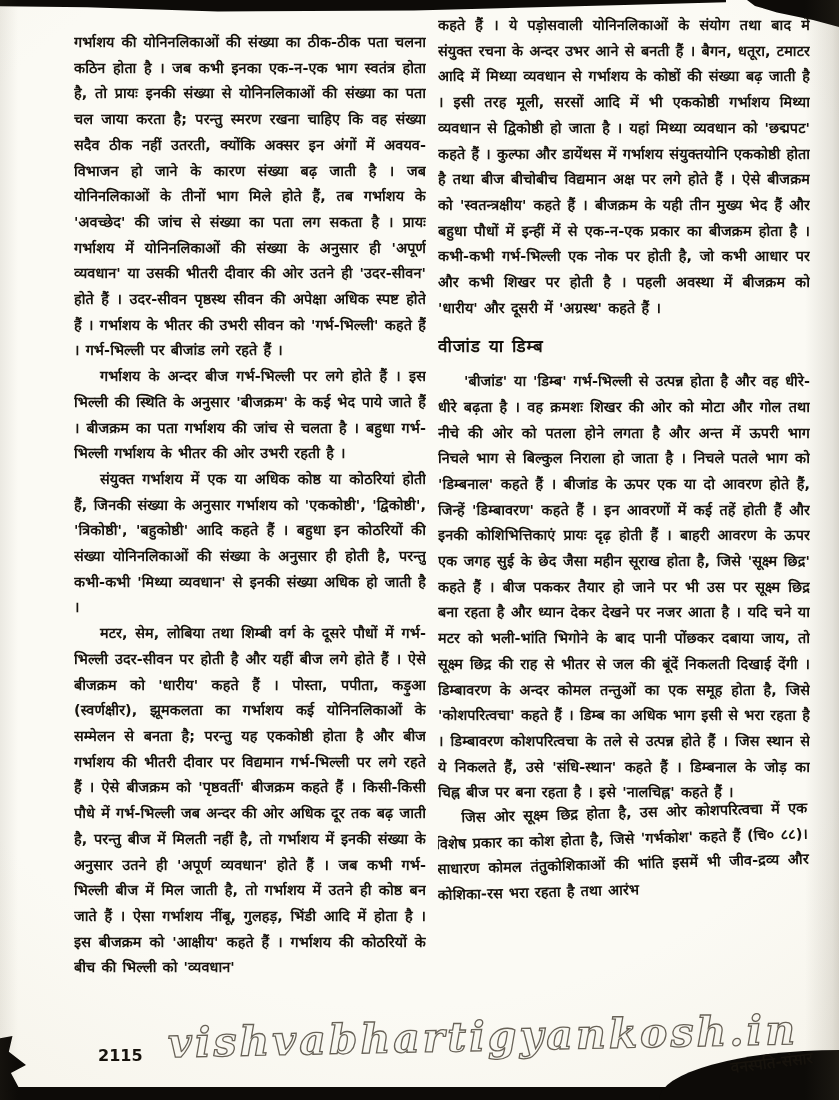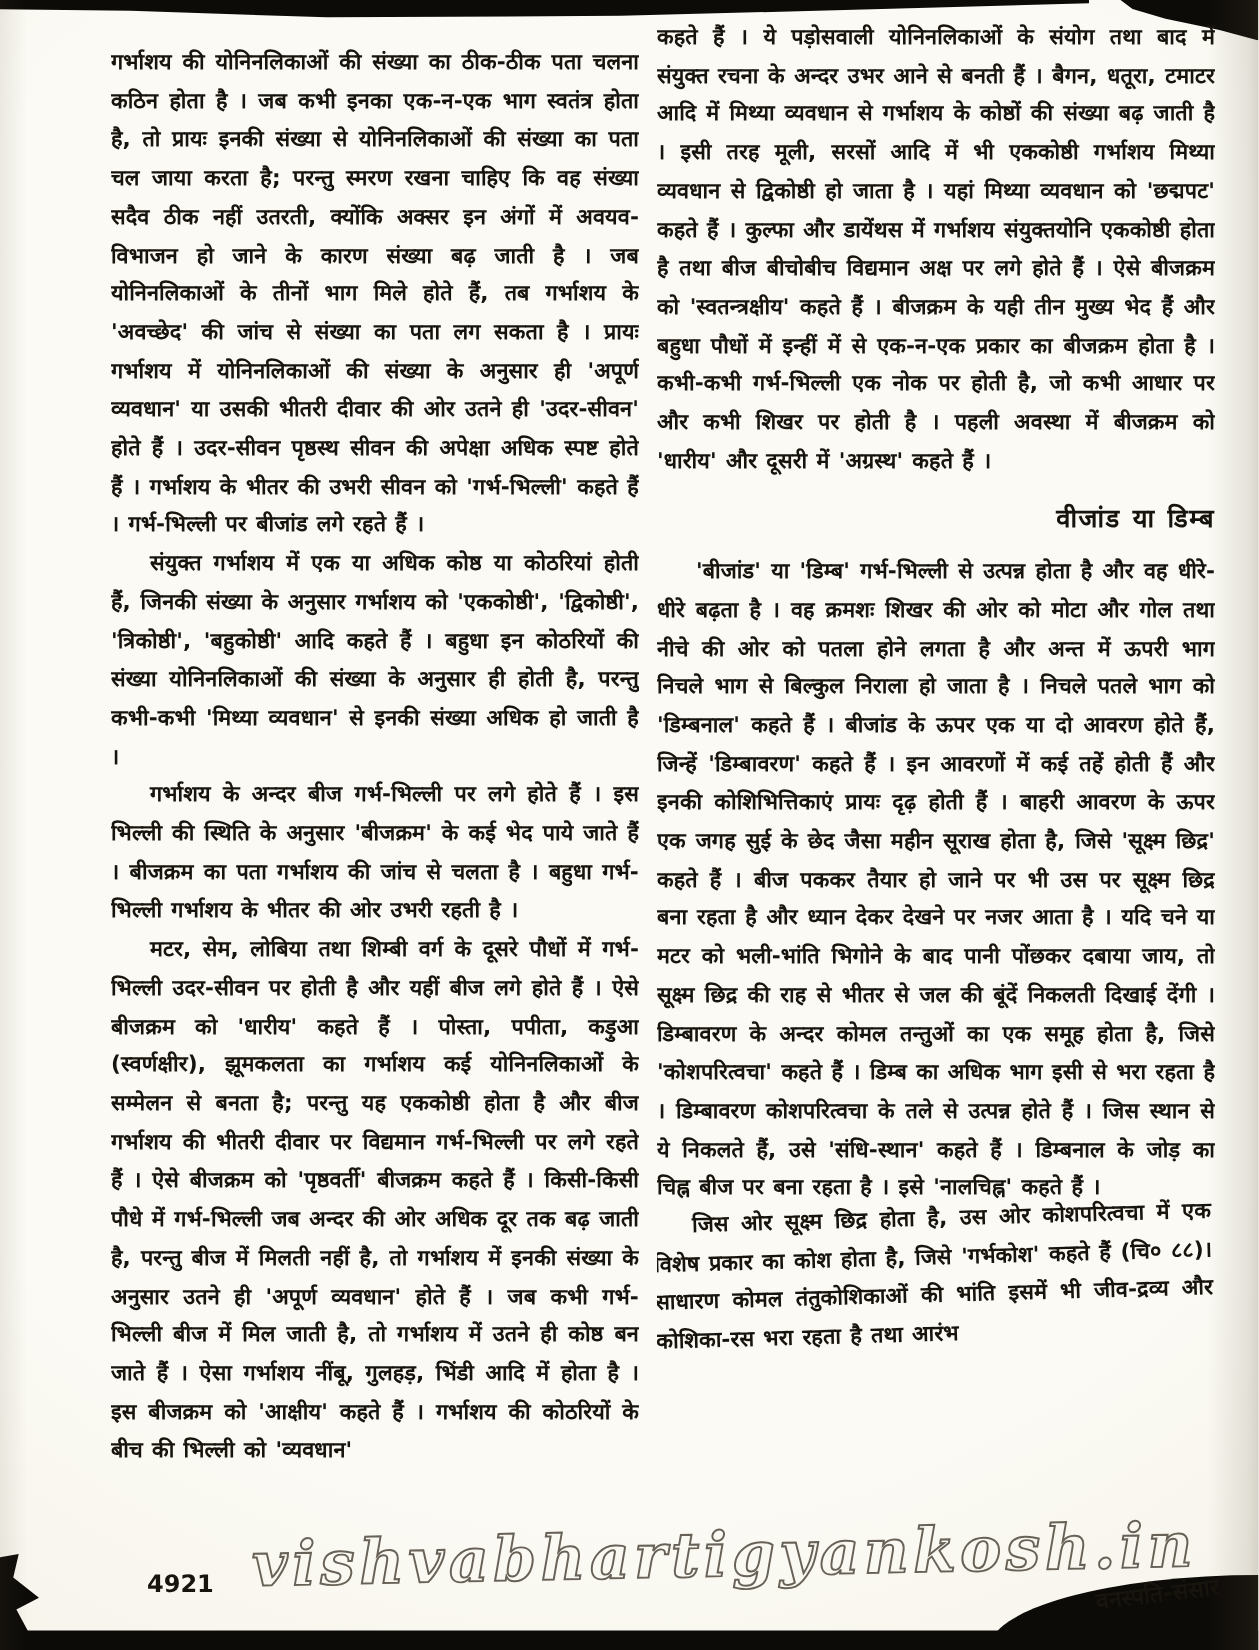--- a/index.html
+++ b/index.html
@@ -51,21 +51,21 @@
     position:absolute;top:0;
     font-size:14.4px;line-height:25.7px;font-weight:600;
     text-align:justify;letter-spacing:0.1px;word-spacing:1px;
     overflow:hidden;
   }
   .col p{margin:0;padding:0;}
   .col p.indent{text-indent:26px;}
   .col-left{left:74px;top:30px;width:352px;height:998px;}
   .col-right{left:438px;top:13px;width:372px;height:1006px;}
   .heading{
-    font-size:17px;font-weight:bold;text-align:right;
+    font-size:17px;font-weight:bold;text-align:left;
     margin:13px 0 9px 0;letter-spacing:1px;text-indent:0;
   }
   .tilt-up{
     transform:rotate(-1.6deg);transform-origin:0% 100%;
   }
   
   .footer-page-number{
     position:absolute;left:98px;top:1046px;font-size:16px;font-weight:600;
   }
   .footer-book-title{
@@ -90,30 +90,30 @@
   <div class="art art-top-strip"></div>
   <div class="art art-top-right"></div>
   <div class="art art-bottom-strip"></div>
   <div class="art art-bottom-right"></div>
   <div class="art art-bottom-left"></div>
   <div class="edge-shade-right"></div>
   <div class="edge-shade-left"></div>
 
   <div class="col col-left">
     <p>गर्भाशय की योनिनलिकाओं की संख्या का ठीक-ठीक पता चलना कठिन होता है । जब कभी इनका एक-न-एक भाग स्वतंत्र होता है, तो प्रायः इनकी संख्या से योनिनलिकाओं की संख्या का पता चल जाया करता है; परन्तु स्मरण रखना चाहिए कि वह संख्या सदैव ठीक नहीं उतरती, क्योंकि अक्सर इन अंगों में अवयव-विभाजन हो जाने के कारण संख्या बढ़ जाती है । जब योनिनलिकाओं के तीनों भाग मिले होते हैं, तब गर्भाशय के 'अवच्छेद' की जांच से संख्या का पता लग सकता है । प्रायः गर्भाशय में योनिनलिकाओं की संख्या के अनुसार ही 'अपूर्ण व्यवधान' या उसकी भीतरी दीवार की ओर उतने ही 'उदर-सीवन' होते हैं । उदर-सीवन पृष्ठस्थ सीवन की अपेक्षा अधिक स्पष्ट होते हैं । गर्भाशय के भीतर की उभरी सीवन को 'गर्भ-भिल्ली' कहते हैं । गर्भ-भिल्ली पर बीजांड लगे रहते हैं ।</p>
+    <p class="indent">गर्भाशय के अन्दर बीज गर्भ-भिल्ली पर लगे होते हैं । इस भिल्ली की स्थिति के अनुसार 'बीजक्रम' के कई भेद पाये जाते हैं । बीजक्रम का पता गर्भाशय की जांच से चलता है । बहुधा गर्भ-भिल्ली गर्भाशय के भीतर की ओर उभरी रहती है ।</p>
     <p class="indent">संयुक्त गर्भाशय में एक या अधिक कोष्ठ या कोठरियां होती हैं, जिनकी संख्या के अनुसार गर्भाशय को 'एककोष्ठी', 'द्विकोष्ठी', 'त्रिकोष्ठी', 'बहुकोष्ठी' आदि कहते हैं । बहुधा इन कोठरियों की संख्या योनिनलिकाओं की संख्या के अनुसार ही होती है, परन्तु कभी-कभी 'मिथ्या व्यवधान' से इनकी संख्या अधिक हो जाती है ।</p>
-    <p class="indent">गर्भाशय के अन्दर बीज गर्भ-भिल्ली पर लगे होते हैं । इस भिल्ली की स्थिति के अनुसार 'बीजक्रम' के कई भेद पाये जाते हैं । बीजक्रम का पता गर्भाशय की जांच से चलता है । बहुधा गर्भ-भिल्ली गर्भाशय के भीतर की ओर उभरी रहती है ।</p>
     <p class="indent">मटर, सेम, लोबिया तथा शिम्बी वर्ग के दूसरे पौधों में गर्भ-भिल्ली उदर-सीवन पर होती है और यहीं बीज लगे होते हैं । ऐसे बीजक्रम को 'धारीय' कहते हैं । पोस्ता, पपीता, कड़ुआ (स्वर्णक्षीर), झूमकलता का गर्भाशय कई योनिनलिकाओं के सम्मेलन से बनता है; परन्तु यह एककोष्ठी होता है और बीज गर्भाशय की भीतरी दीवार पर विद्यमान गर्भ-भिल्ली पर लगे रहते हैं । ऐसे बीजक्रम को 'पृष्ठवर्ती' बीजक्रम कहते हैं । किसी-किसी पौधे में गर्भ-भिल्ली जब अन्दर की ओर अधिक दूर तक बढ़ जाती है, परन्तु बीज में मिलती नहीं है, तो गर्भाशय में इनकी संख्या के अनुसार उतने ही 'अपूर्ण व्यवधान' होते हैं । जब कभी गर्भ-भिल्ली बीज में मिल जाती है, तो गर्भाशय में उतने ही कोष्ठ बन जाते हैं । ऐसा गर्भाशय नींबू, गुलहड़, भिंडी आदि में होता है । इस बीजक्रम को 'आक्षीय' कहते हैं । गर्भाशय की कोठरियों के बीच की भिल्ली को 'व्यवधान'</p>
   </div>
 
   <div class="col col-right">
     <p>कहते हैं । ये पड़ोसवाली योनिनलिकाओं के संयोग तथा बाद में संयुक्त रचना के अन्दर उभर आने से बनती हैं । बैगन, धतूरा, टमाटर आदि में मिथ्या व्यवधान से गर्भाशय के कोष्ठों की संख्या बढ़ जाती है । इसी तरह मूली, सरसों आदि में भी एककोष्ठी गर्भाशय मिथ्या व्यवधान से द्विकोष्ठी हो जाता है । यहां मिथ्या व्यवधान को 'छद्मपट' कहते हैं । कुल्फा और डायेंथस में गर्भाशय संयुक्तयोनि एककोष्ठी होता है तथा बीज बीचोबीच विद्यमान अक्ष पर लगे होते हैं । ऐसे बीजक्रम को 'स्वतन्त्रक्षीय' कहते हैं । बीजक्रम के यही तीन मुख्य भेद हैं और बहुधा पौधों में इन्हीं में से एक-न-एक प्रकार का बीजक्रम होता है । कभी-कभी गर्भ-भिल्ली एक नोक पर होती है, जो कभी आधार पर और कभी शिखर पर होती है । पहली अवस्था में बीजक्रम को 'धारीय' और दूसरी में 'अग्रस्थ' कहते हैं ।</p>
     <h2 class="heading">वीजांड या डिम्ब</h2>
     <p class="indent">'बीजांड' या 'डिम्ब' गर्भ-भिल्ली से उत्पन्न होता है और वह धीरे-धीरे बढ़ता है । वह क्रमशः शिखर की ओर को मोटा और गोल तथा नीचे की ओर को पतला होने लगता है और अन्त में ऊपरी भाग निचले भाग से बिल्कुल निराला हो जाता है । निचले पतले भाग को 'डिम्बनाल' कहते हैं । बीजांड के ऊपर एक या दो आवरण होते हैं, जिन्हें 'डिम्बावरण' कहते हैं । इन आवरणों में कई तहें होती हैं और इनकी कोशिभित्तिकाएं प्रायः दृढ़ होती हैं । बाहरी आवरण के ऊपर एक जगह सुई के छेद जैसा महीन सूराख होता है, जिसे 'सूक्ष्म छिद्र' कहते हैं । बीज पककर तैयार हो जाने पर भी उस पर सूक्ष्म छिद्र बना रहता है और ध्यान देकर देखने पर नजर आता है । यदि चने या मटर को भली-भांति भिगोने के बाद पानी पोंछकर दबाया जाय, तो सूक्ष्म छिद्र की राह से भीतर से जल की बूंदें निकलती दिखाई देंगी । डिम्बावरण के अन्दर कोमल तन्तुओं का एक समूह होता है, जिसे 'कोशपरित्वचा' कहते हैं । डिम्ब का अधिक भाग इसी से भरा रहता है । डिम्बावरण कोशपरित्वचा के तले से उत्पन्न होते हैं । जिस स्थान से ये निकलते हैं, उसे 'संधि-स्थान' कहते हैं । डिम्बनाल के जोड़ का चिह्न बीज पर बना रहता है । इसे 'नालचिह्न' कहते हैं ।</p>
     <p class="indent tilt-up">जिस ओर सूक्ष्म छिद्र होता है, उस ओर कोशपरित्वचा में एक विशेष प्रकार का कोश होता है, जिसे 'गर्भकोश' कहते हैं (चि० ८८)। साधारण कोमल तंतुकोशिकाओं की भांति इसमें भी जीव-द्रव्य और कोशिका-रस भरा रहता है तथा आरंभ</p>
   </div>
 
-  <div class="footer-page-number">4921</div>
+  <div class="footer-page-number">2115</div>
   <div class="footer-book-title">वनस्पति-संसार</div>
 
   <div class="watermark">vishvabhartigyankosh.in</div>
 
 </div>
 
 </body></html>

